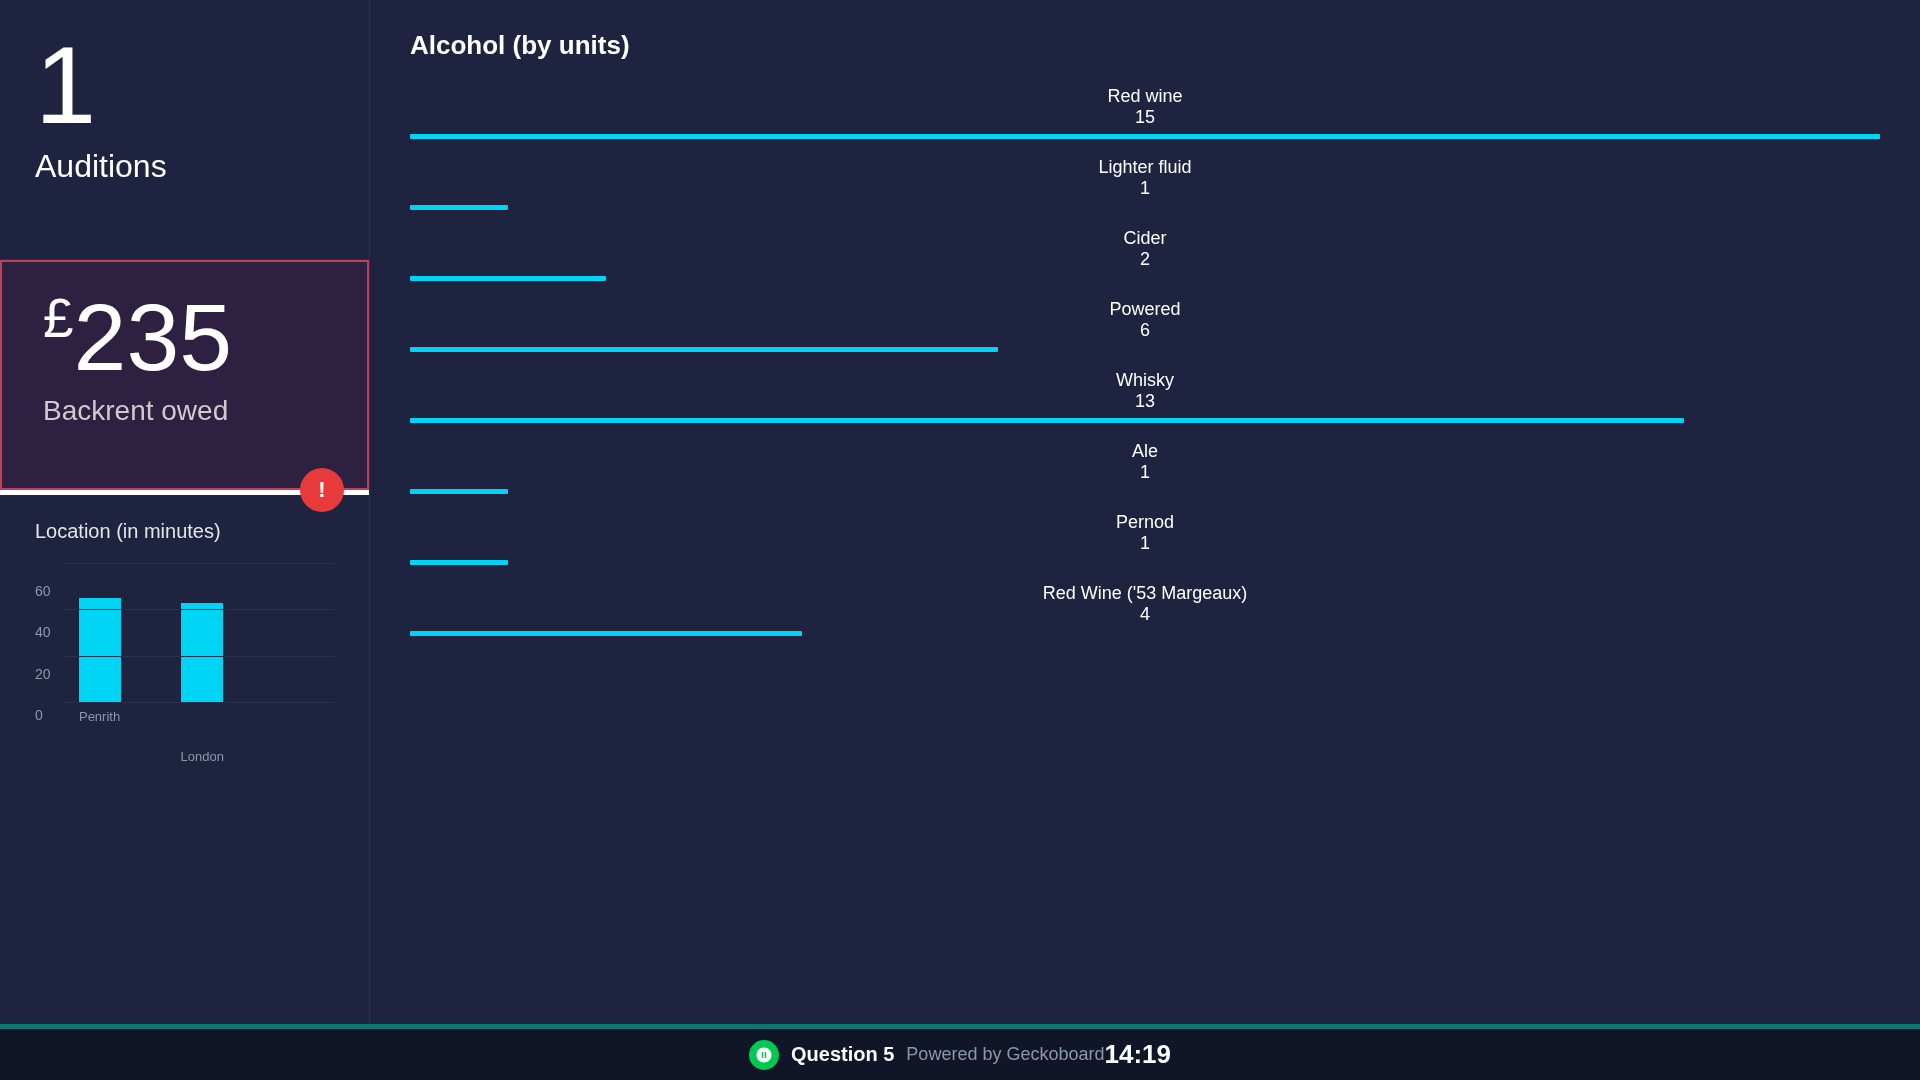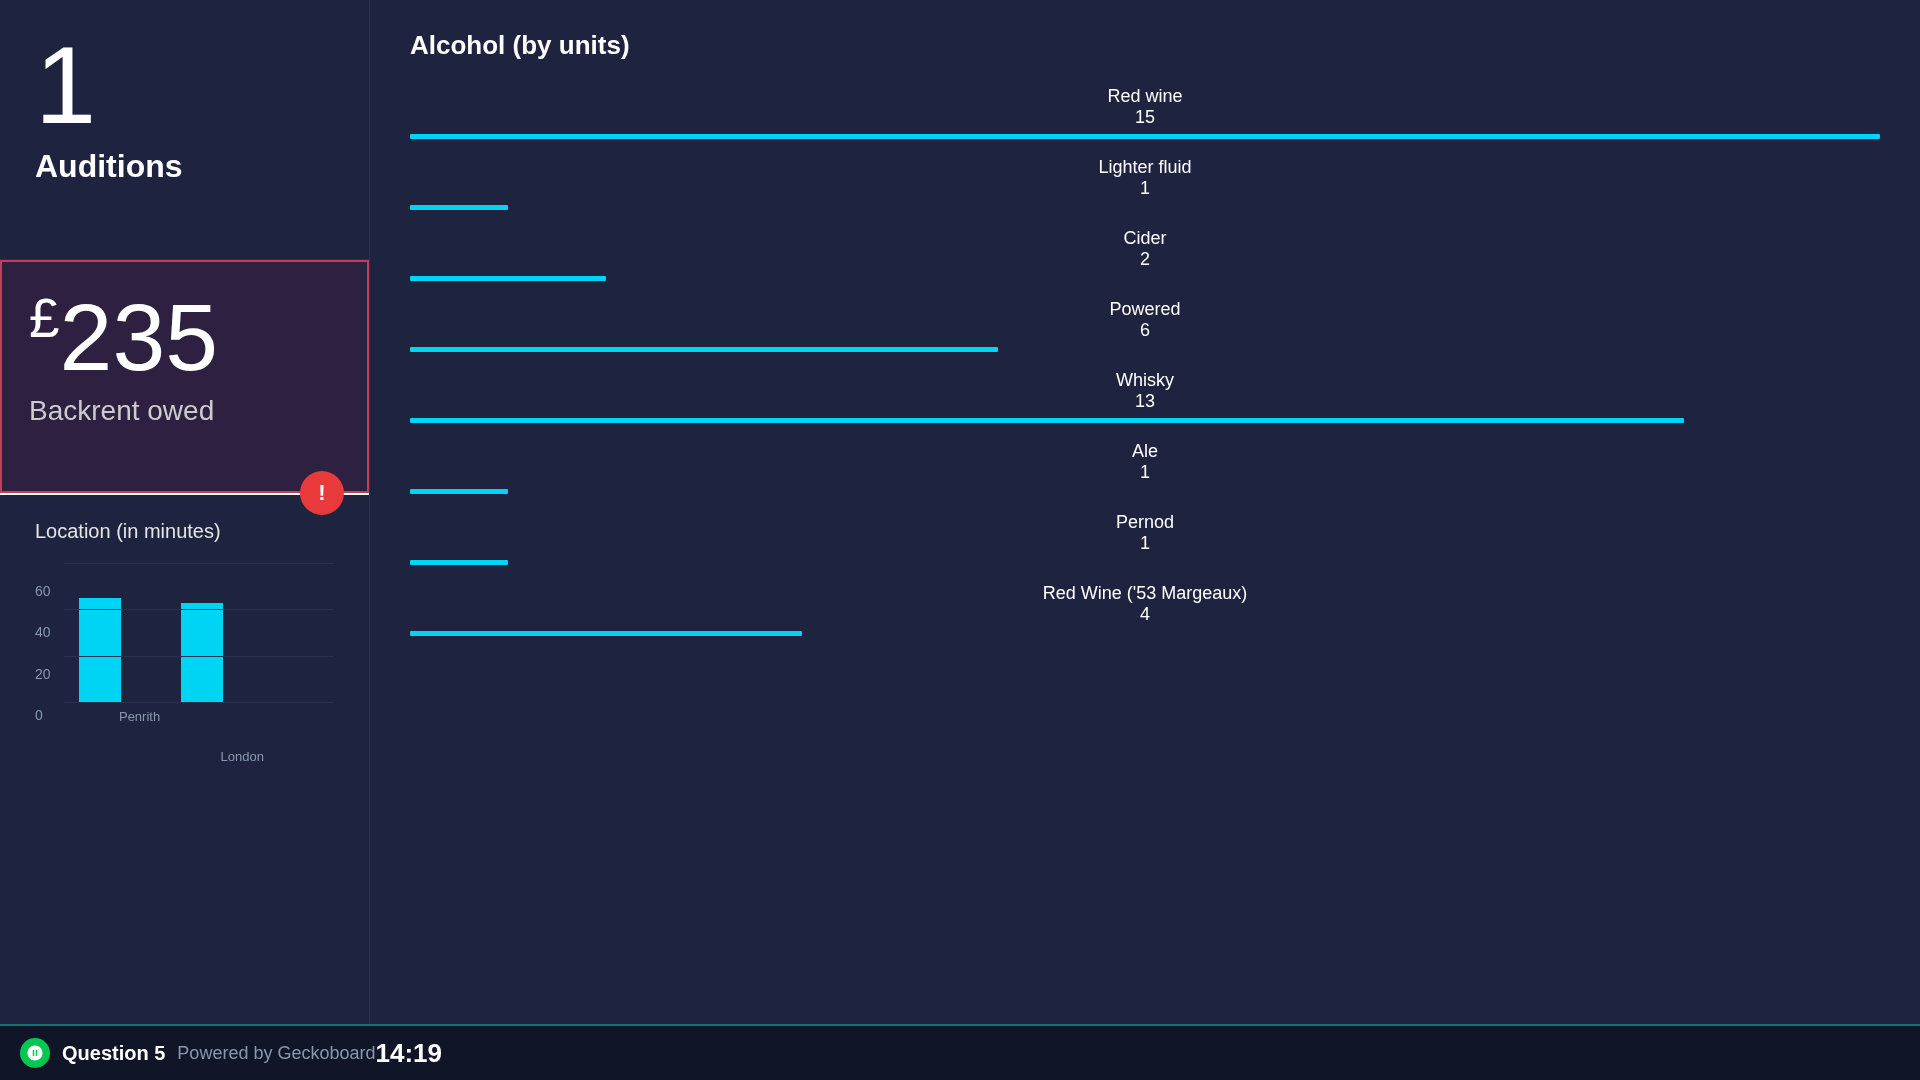--- a/index.html
+++ b/index.html
@@ -38,30 +38,30 @@
 
     .auditions-number {
       font-size: 110px;
       font-weight: 300;
       line-height: 1;
       color: #ffffff;
     }
 
     .auditions-label {
       font-size: 32px;
-      font-weight: 700;
+      font-weight: 400;
       color: #ffffff;
       margin-top: 8px;
     }
 
     .backrent-widget {
       background: #2d2040;
-      padding: 30px 29px;
+      padding: 30px 43px;
       flex: 0 0 235px;
-      border-bottom: 2px solid #ffffff;
+      border-bottom: 5px solid #ffffff;
       position: relative;
     }
 
     .backrent-widget::before {
       content: '';
       position: absolute;
       top: 0; left: 0; right: 0; bottom: 0;
       border: 2px solid #c0405a;
       pointer-events: none;
     }
@@ -169,22 +169,22 @@
       border-radius: 1px;
     }
 
     
     .footer {
       background: #111528;
       height: 56px;
       display: flex;
       align-items: center;
       padding: 0 20px;
-      border-top: 2px solid #0f766e;
-      justify-content: flex-start;
+      border-top: 5px solid #0f766e;
+      justify-content: center;
     }
 
     .footer-left {
       display: flex;
       align-items: center;
       gap: 12px;
     }
 
     .gecko-logo {
       width: 30px;
@@ -257,21 +257,21 @@
           <div style="display:flex;align-items:flex-end;height:140px;gap:60px;padding-left:15px;">
             <div style="display:flex;flex-direction:column;align-items:center;">
               <div style="width:42px;height:105px;background:#00d4f5;"></div>
             </div>
             <div style="display:flex;flex-direction:column;align-items:center;">
               <div style="width:42px;height:100px;background:#00d4f5;"></div>
             </div>
           </div>
 
           <div style="display:flex;gap:60px;padding-left:15px;margin-top:6px;">
-            <div style="width:42px;text-align:center;font-size:13px;color:#8899aa;margin-left:40px;">Penrith</div>
+            <div style="width:42px;text-align:center;font-size:13px;color:#8899aa;">Penrith</div>
             <div style="width:42px;text-align:center;font-size:13px;color:#8899aa;margin-top:40px;">London</div>
           </div>
         </div>
       </div>
     </div>
 
   </div>
 
   <div class="right-panel">
     <div class="chart-title">Alcohol (by units)</div>

